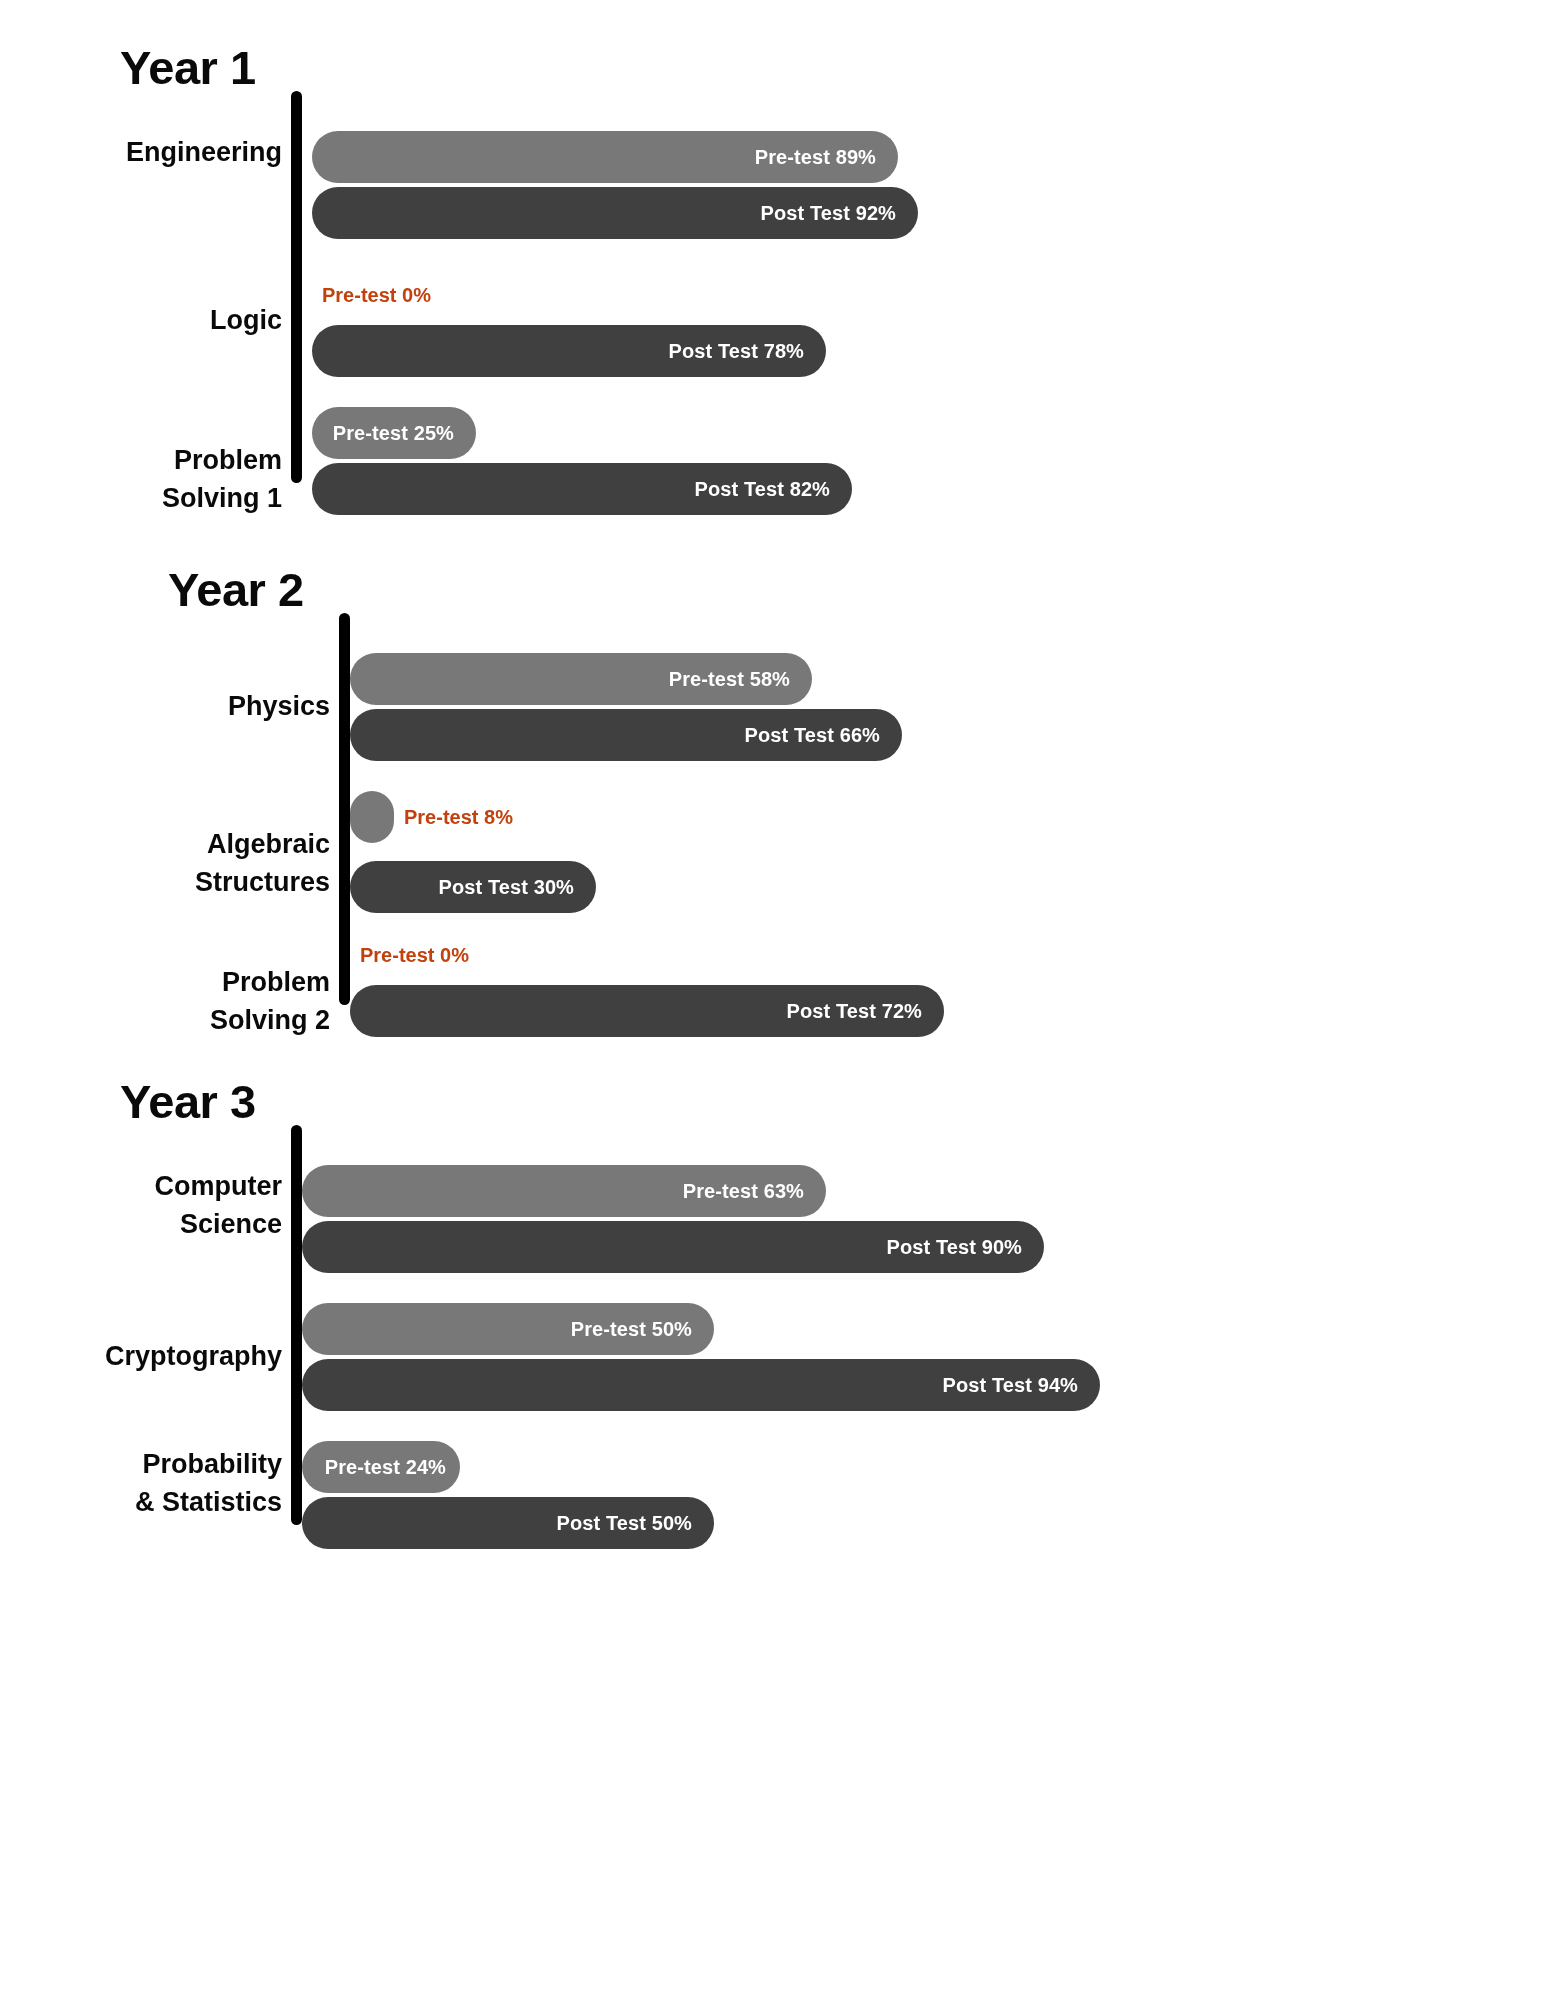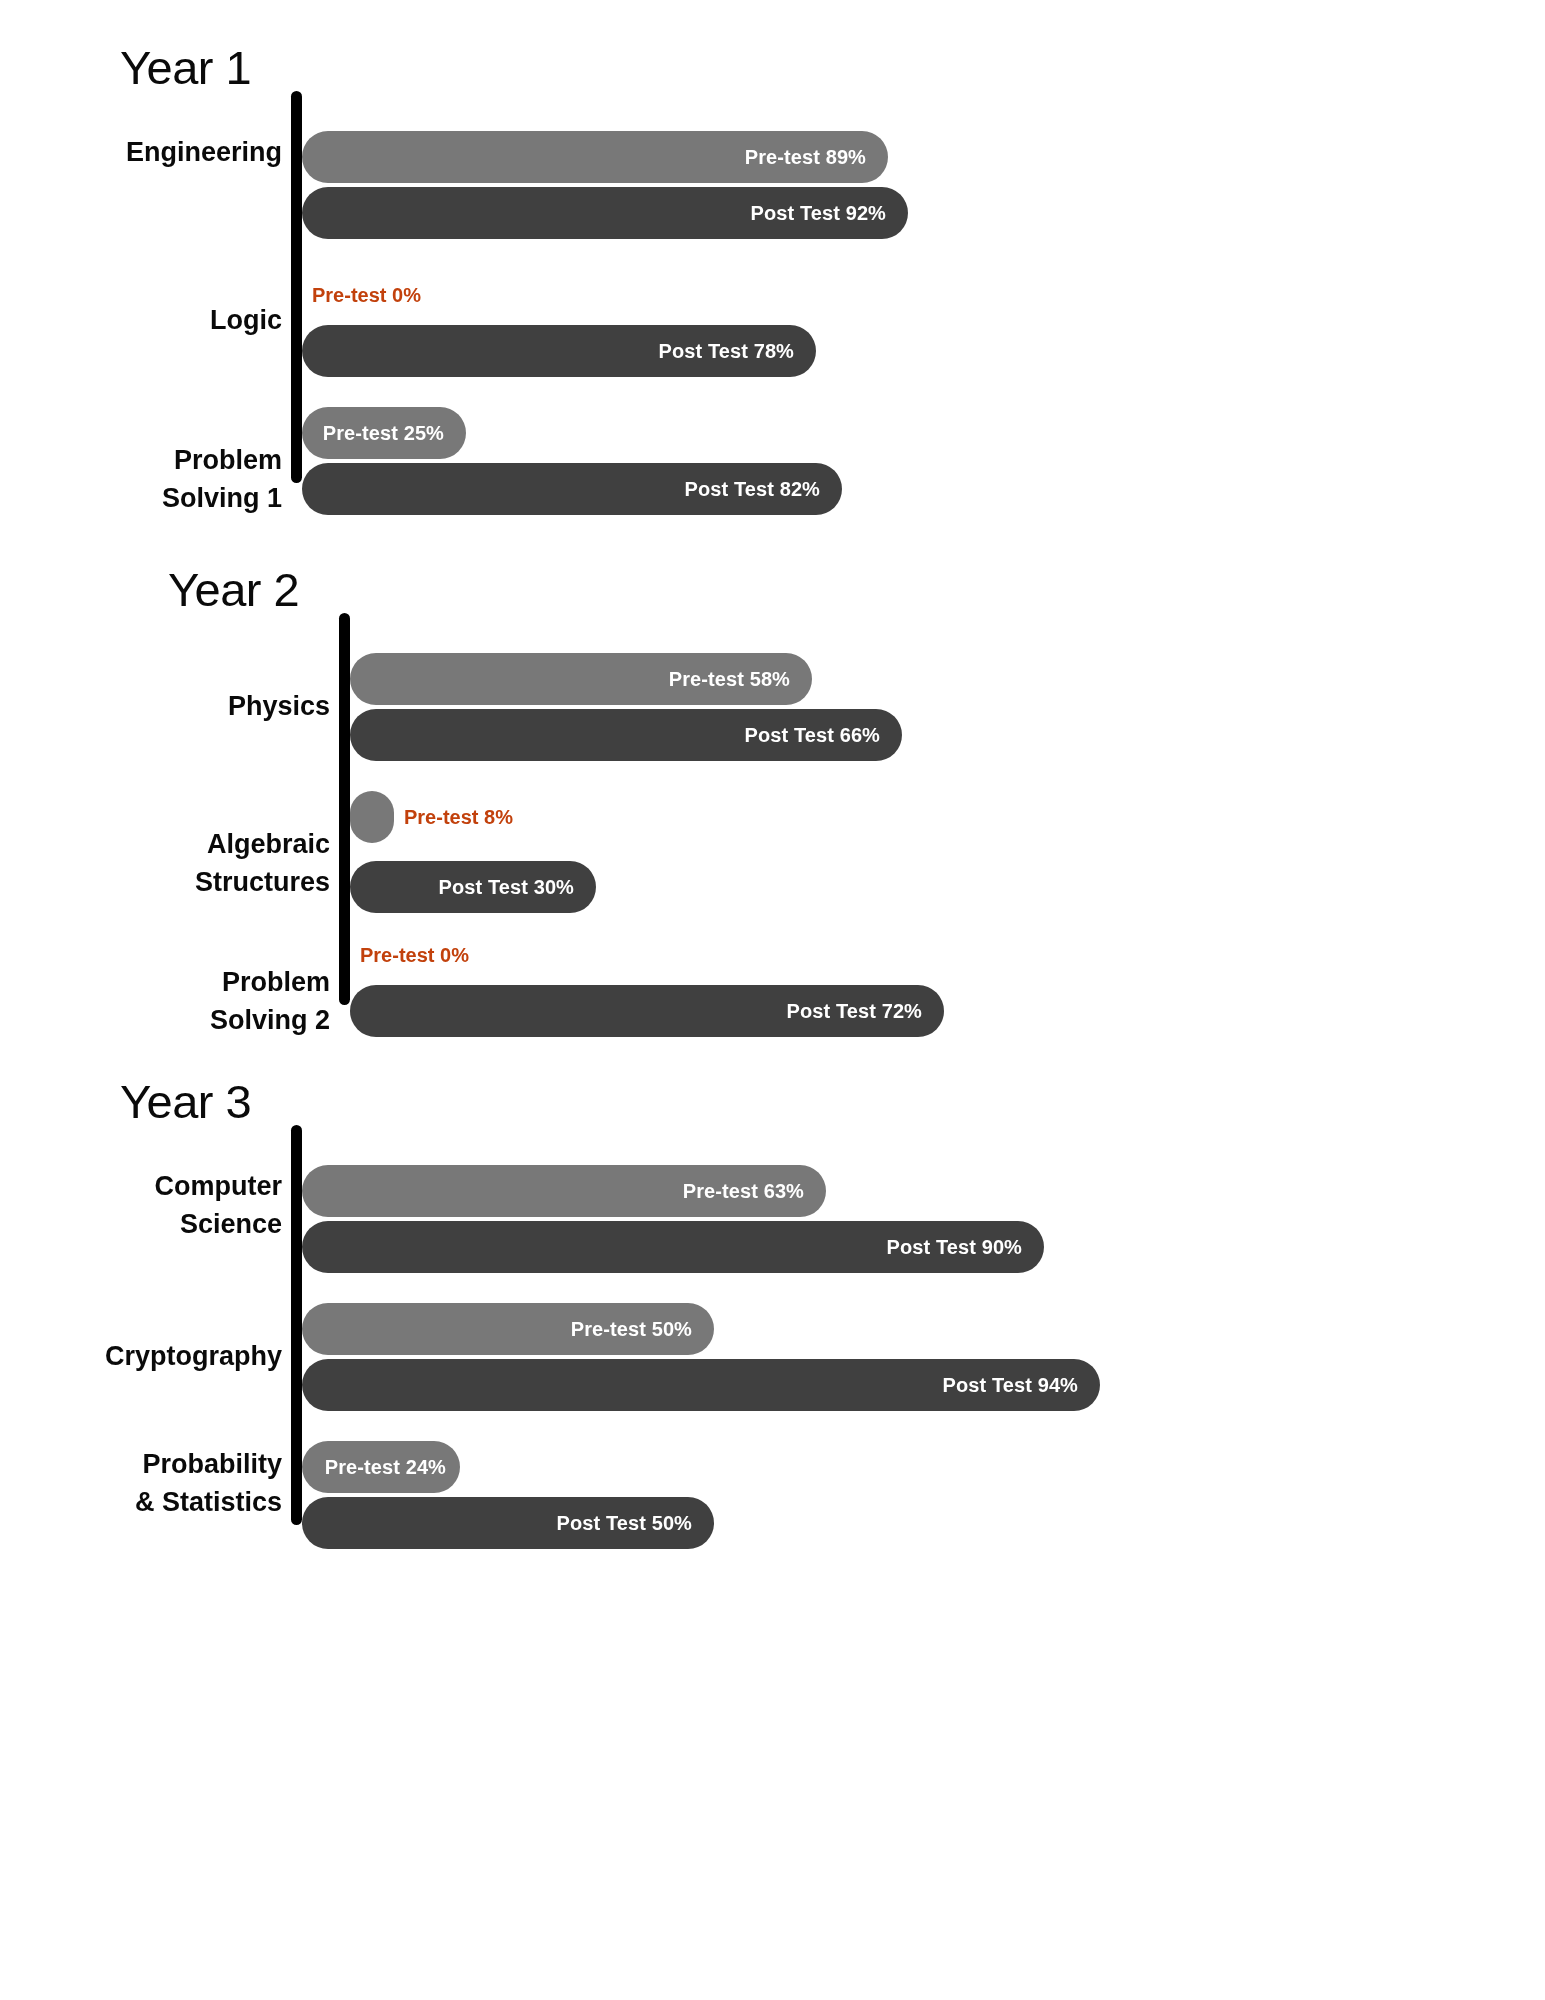--- a/index.html
+++ b/index.html
@@ -23,21 +23,21 @@
   }
 
   
   .year-block {
     position: relative;
     width: 1545px;
   }
 
   .year-title {
     font-size: 47px;
-    font-weight: 400;
+    font-weight: 700;
     color: #0a0a0a;
     letter-spacing: -0.5px;
     padding-left: 120px;
     line-height: 1;
   }
 
   
   .plot {
     position: relative;
     margin-left: 0;
@@ -118,21 +118,21 @@
     font-weight: 700;
     color: #0a0a0a;
     line-height: 1.42;
     padding-right: 10px;
     box-sizing: border-box;
     white-space: pre-line;
   }
 
   
   #year1 { position: absolute; left: 0; top: 44px; }
-  #year1 .plot  { height: 392px; }
+  #year1 .plot  { height: 392px; padding-left: 10px; }
   #year1 .axis-line { height: 392px; }
 
   #year2 { position: absolute; left: 0; top: 566px; padding-left: 48px; }
   #year2 .plot  { height: 392px; }
   #year2 .axis-line { height: 392px; }
 
   #year3 { position: absolute; left: 0; top: 1078px; }
   #year3 .plot  { height: 400px; }
   #year3 .axis-line { height: 400px; }
 

